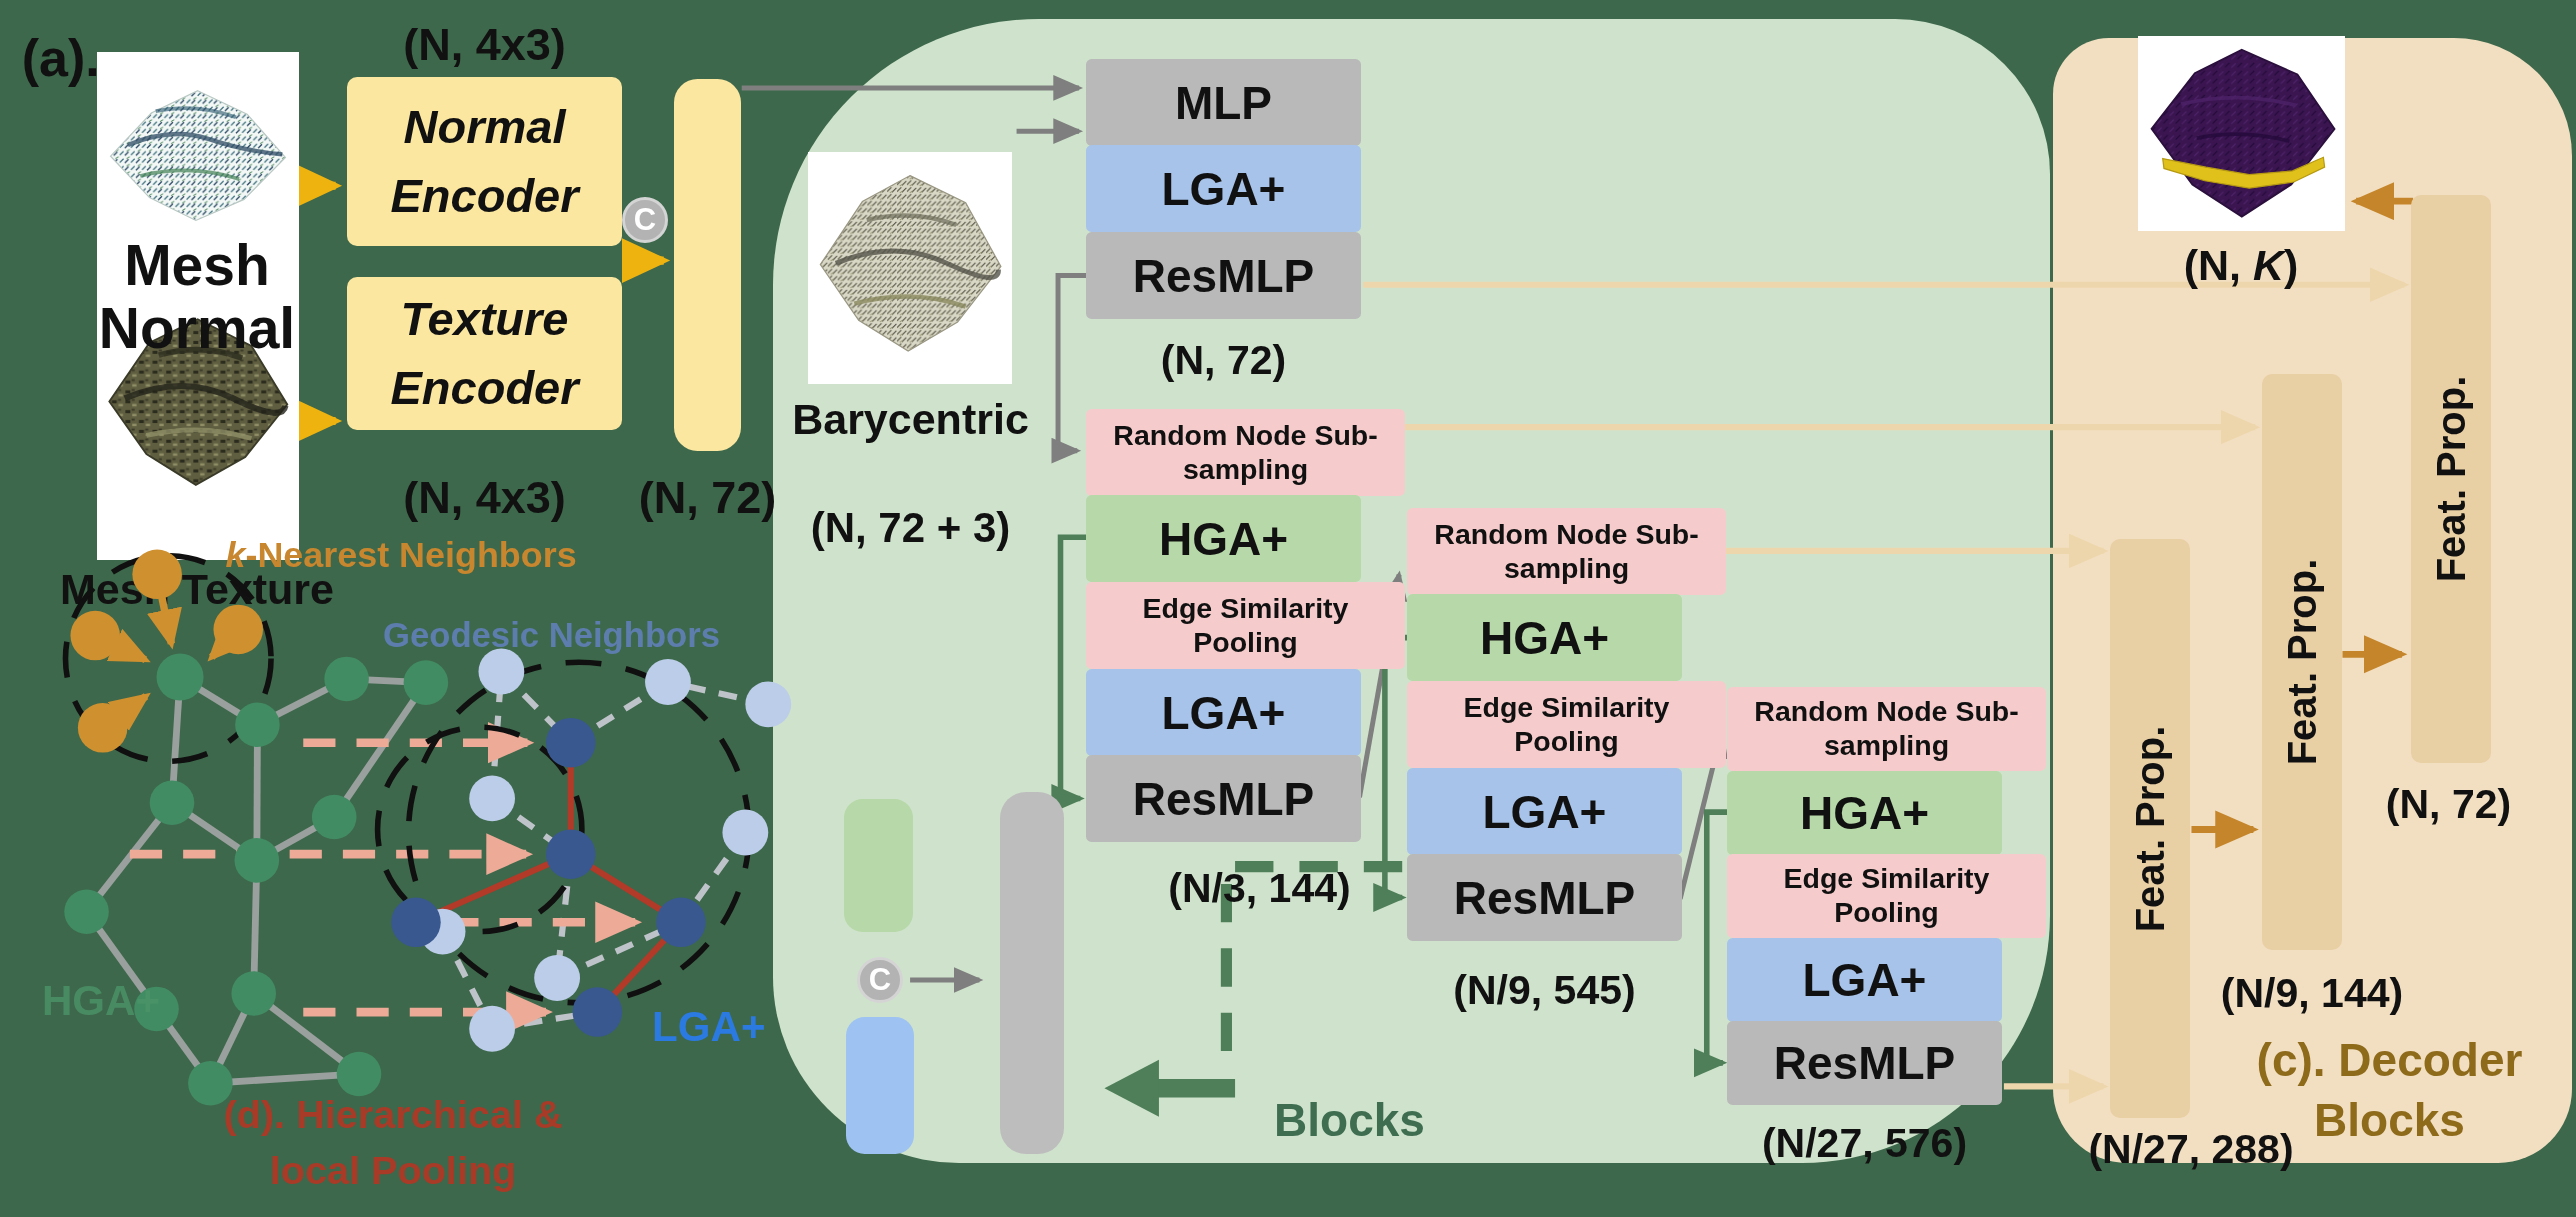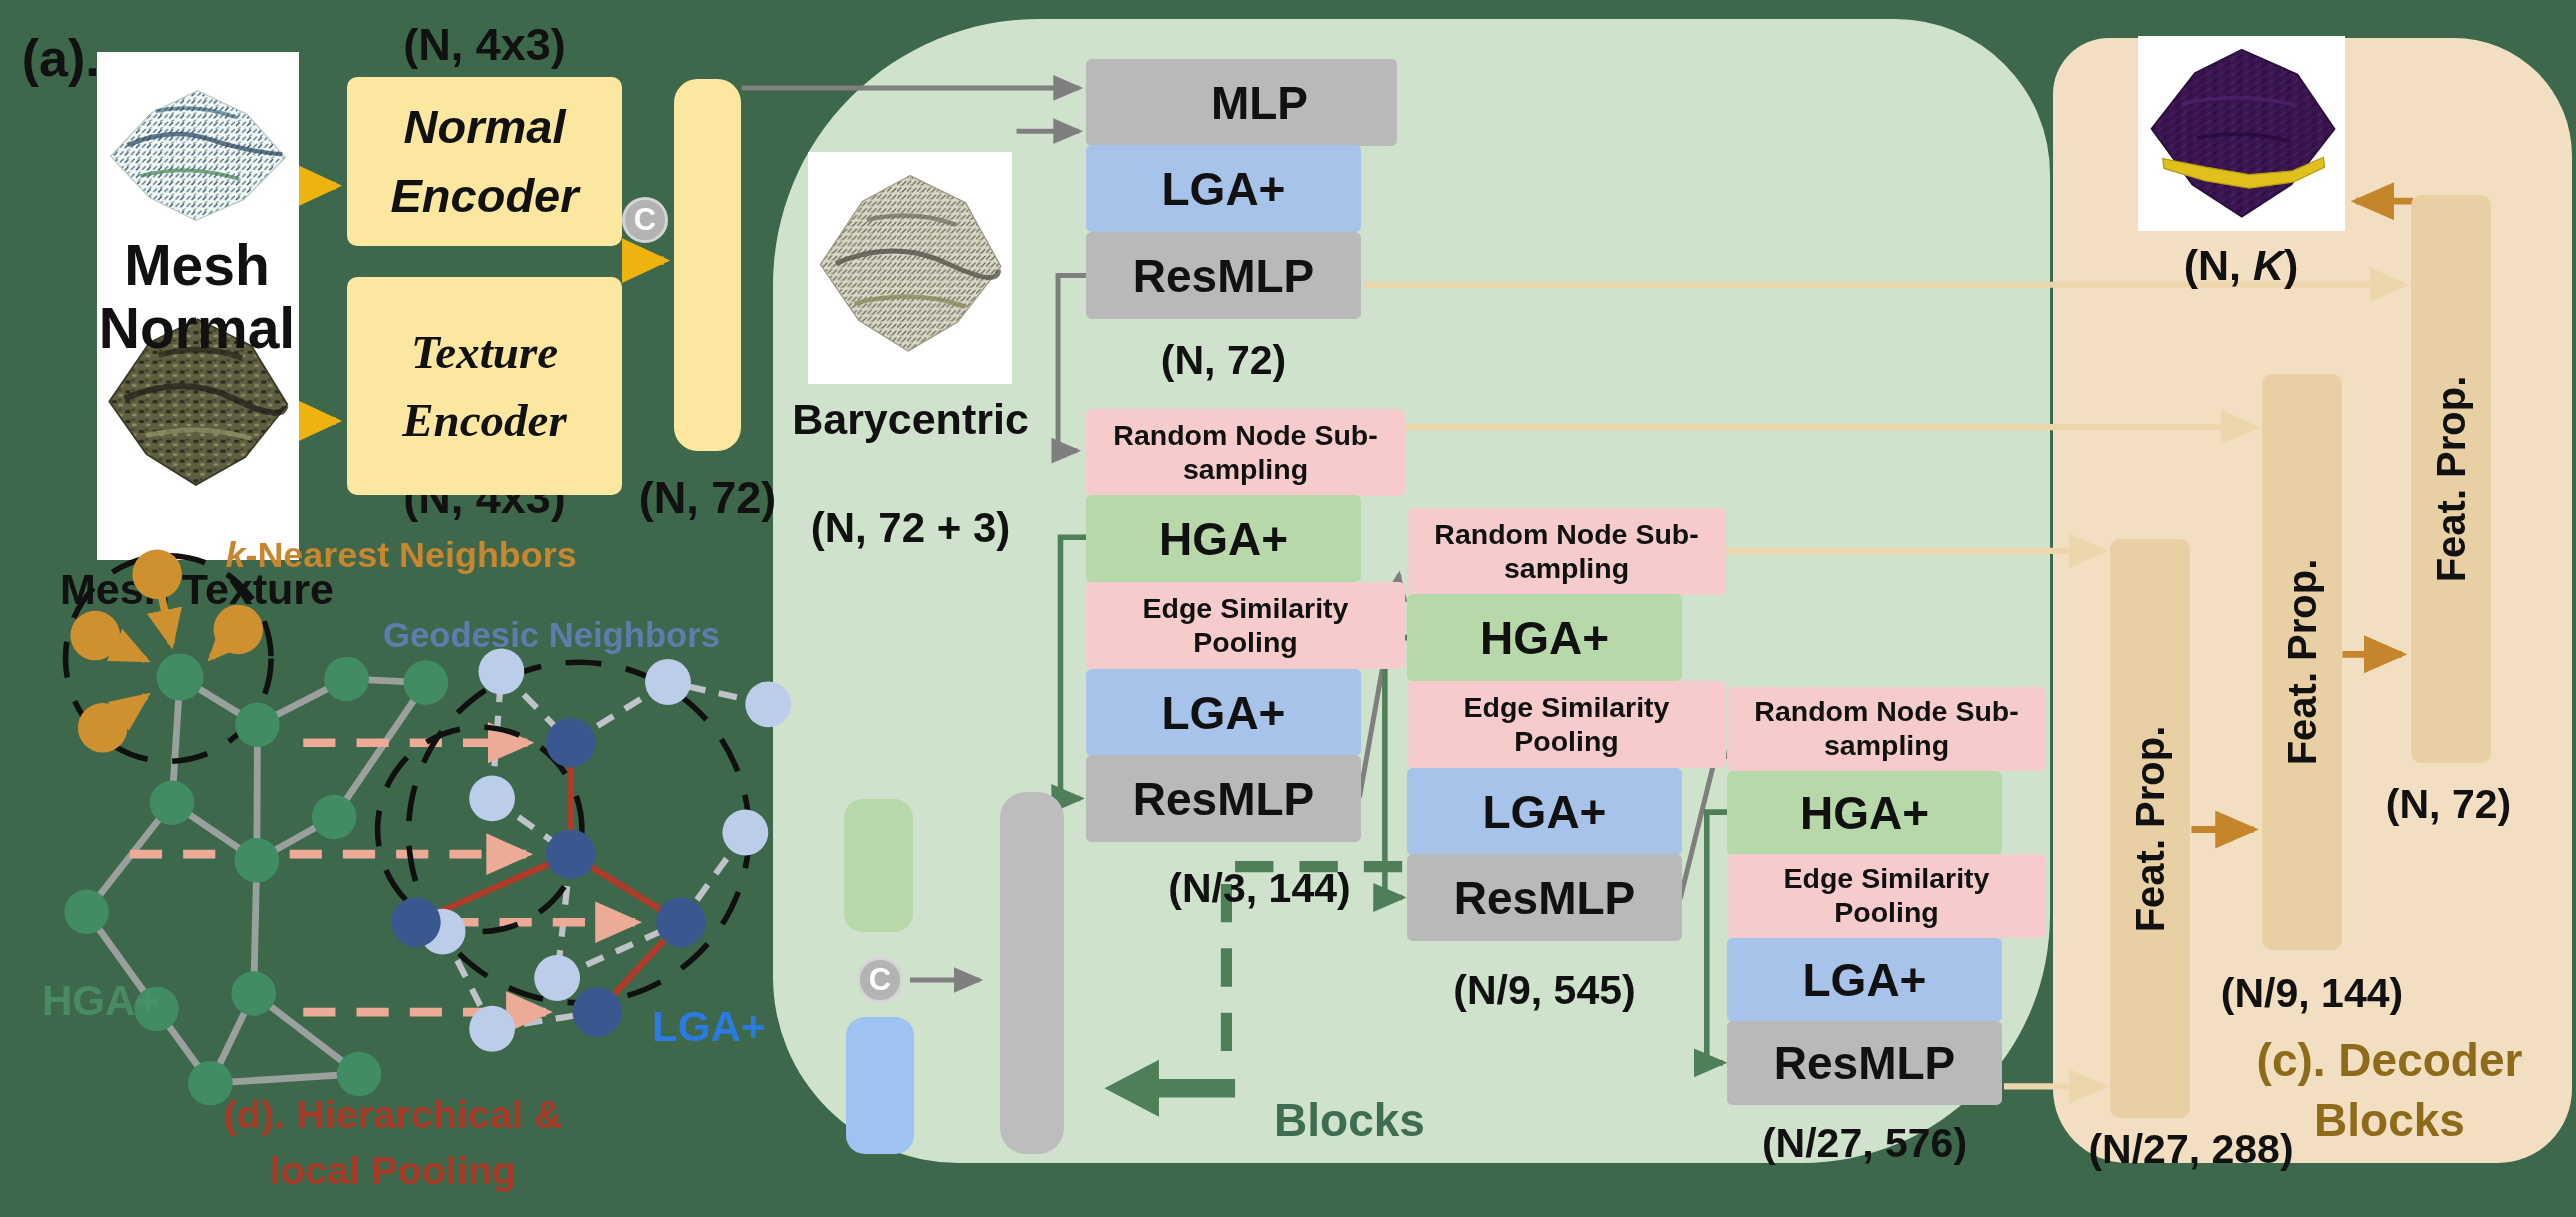--- a/index.html
+++ b/index.html
@@ -157,41 +157,41 @@
   <div class="lbl c3" style="left:47px;top:566px;width:300px;font-size:43px;">Mesh Texture</div>
 
   <div class="dim" style="left:347px;top:21px;width:275px;font-size:45px;">(N, 4x3)</div>
   <div class="dim" style="left:347px;top:474px;width:275px;font-size:45px;">(N, 4x3)</div>
   <div class="dim" style="left:630px;top:474px;width:155px;font-size:45px;">(N, 72)</div>
 
   <div class="enc-box" style="left:347px;top:77px;width:275px;height:169px;border-radius:10px;">
     <span>Normal</span>
     <span>Encoder</span>
   </div>
-  <div class="enc-box" style="left:347px;top:277px;width:275px;height:218px;font-family:Liberation Serif, serif;">
+  <div class="enc-box" style="left:347px;top:277px;width:275px;height:153px;">
     <span>Texture</span>
     <span>Encoder</span>
   </div>
 
   <div class="cnode" style="left:622px;top:197px;">C</div>
 
   <div class="ybar" style="left:674px;top:79px;width:67px;height:372px;"></div>
 
   <div class="imgbox" style="left:808px;top:152px;width:204px;height:232px;">
     <svg width="204" height="232" viewBox="0 0 330 375">
       <polygon points="165,38 255,82 312,185 242,275 162,322 82,272 20,182 88,80" fill="url(#pBary)" stroke="#9a9884" stroke-width="2"></polygon>
       <path d="M45,180 Q140,140 225,180 T308,190" stroke="#55544a" stroke-width="8" fill="none" opacity="0.8"></path>
       <path d="M75,245 Q170,220 255,250" stroke="#8a8a5f" stroke-width="7" fill="none" opacity="0.8"></path>
       <path d="M95,110 Q170,92 240,118" stroke="#6e6d5b" stroke-width="7" fill="none" opacity="0.7"></path>
     </svg>
   </div>
   <div class="lbl c3" style="left:771px;top:396px;width:279px;font-size:43px;">Barycentric</div>
   <div class="dim" style="left:765px;top:506px;width:291px;font-size:42px;">(N, 72 + 3)</div>
 
-  <div class="block gray blk-lg" style="left:1086px;top:59px;width:275px;height:87px;padding-left:36px;">MLP</div>
+  <div class="block gray blk-lg" style="left:1086px;top:59px;width:275px;height:87px;">MLP</div>
   <div class="block blue blk-lg" style="left:1086px;top:145px;width:275px;height:87px;">LGA+</div>
   <div class="block gray blk-lg" style="left:1086px;top:232px;width:275px;height:87px;">ResMLP</div>
   <div class="dim" style="left:1086px;top:339px;width:275px;">(N, 72)</div>
 
   <div class="block pink blk-sm" style="left:1086px;top:409px;width:275px;height:87px;">Random Node Sub-sampling</div>
   <div class="block green blk-lg" style="left:1086px;top:495px;width:275px;height:87px;">HGA+</div>
   <div class="block pink blk-sm" style="left:1086px;top:582px;width:275px;height:87px;">Edge Similarity Pooling</div>
   <div class="block blue blk-lg" style="left:1086px;top:669px;width:275px;height:87px;">LGA+</div>
   <div class="block gray blk-lg" style="left:1086px;top:755px;width:275px;height:87px;">ResMLP</div>
   <div class="dim" style="left:1122px;top:867px;width:275px;">(N/3, 144)</div>

